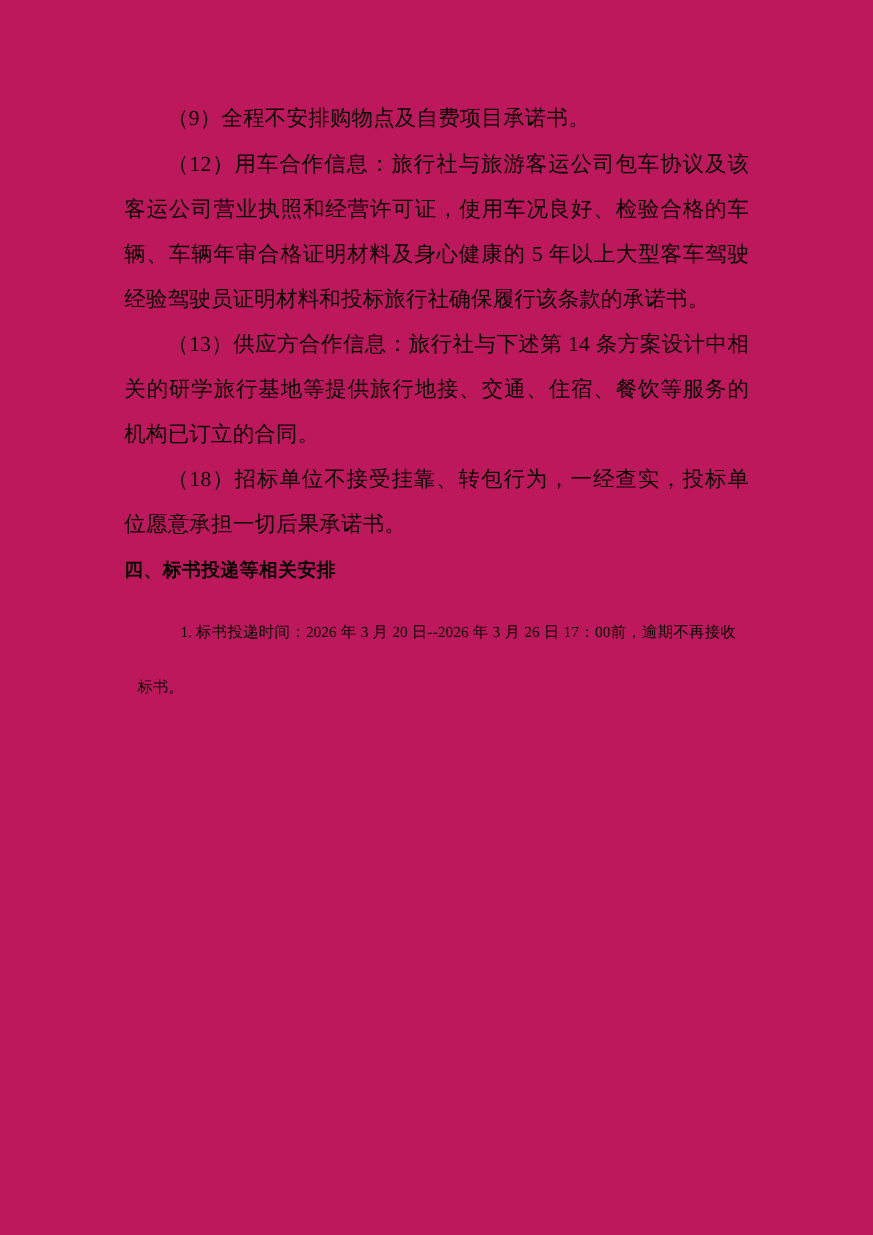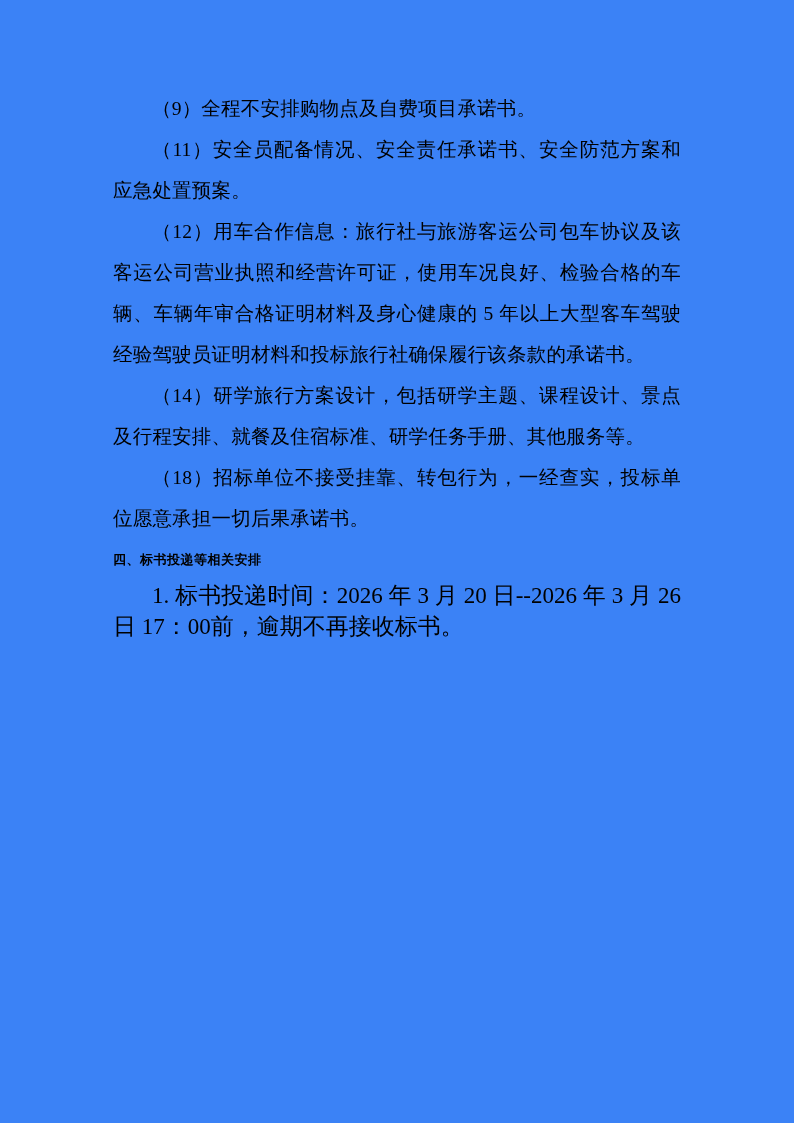--- a/index.html
+++ b/index.html
@@ -14,65 +14,64 @@
     font-family: "Liberation Serif", "DejaVu Serif", serif;
     color: #000000;
     overflow: hidden;
   }
   .page {
     position: absolute;
     left: 0;
     top: 0;
     width: 794px;
     height: 1123px;
-    background: #3b82f6;
+    background: #be185d;
   }
   .content {
     position: absolute;
     left: 113px;
     top: 88px;
     width: 568px;
   }
   .para {
     font-size: 19.5px;
     line-height: 41px;
     text-align: justify;
     text-justify: inter-ideograph;
     margin: 0 0 0 0;
     text-indent: 39px;
     letter-spacing: 0.2px;
   }
   .heading {
-    font-size: 13px;
+    font-size: 17px;
     line-height: 41px;
     font-weight: bold;
     margin: 0;
     text-indent: 0;
     letter-spacing: 0.5px;
     font-family: Liberation Serif, serif;
   }
   .sub {
-    font-size: 23px;
-    line-height: 31px;
-    margin: 0;
+    font-size: 14px;
+    line-height: 50px;
+    margin: 12px;
     text-indent: 39px;
     text-align: justify;
     text-justify: inter-ideograph;
   }
 </style>
 </head>
 <body>
 
 <div class="page">
   <div class="content">
 
     <p class="para">（9）全程不安排购物点及自费项目承诺书。</p>
-    <p class="para">（11）安全员配备情况、安全责任承诺书、安全防范方案和应急处置预案。</p>
     <p class="para">（12）用车合作信息：旅行社与旅游客运公司包车协议及该客运公司营业执照和经营许可证，使用车况良好、检验合格的车辆、车辆年审合格证明材料及身心健康的 5 年以上大型客车驾驶经验驾驶员证明材料和投标旅行社确保履行该条款的承诺书。</p>
-    <p class="para">（14）研学旅行方案设计，包括研学主题、课程设计、景点及行程安排、就餐及住宿标准、研学任务手册、其他服务等。</p>
+    <p class="para">（13）供应方合作信息：旅行社与下述第 14 条方案设计中相关的研学旅行基地等提供旅行地接、交通、住宿、餐饮等服务的机构已订立的合同。</p>
     <p class="para">（18）招标单位不接受挂靠、转包行为，一经查实，投标单位愿意承担一切后果承诺书。</p>
 
     <h2 class="heading">四、标书投递等相关安排</h2>
 
     <p class="sub">1. 标书投递时间：2026 年 3 月 20 日--2026 年 3 月 26 日 17：00前，逾期不再接收标书。</p>
 
   </div>
 </div>
 
 </body></html>

